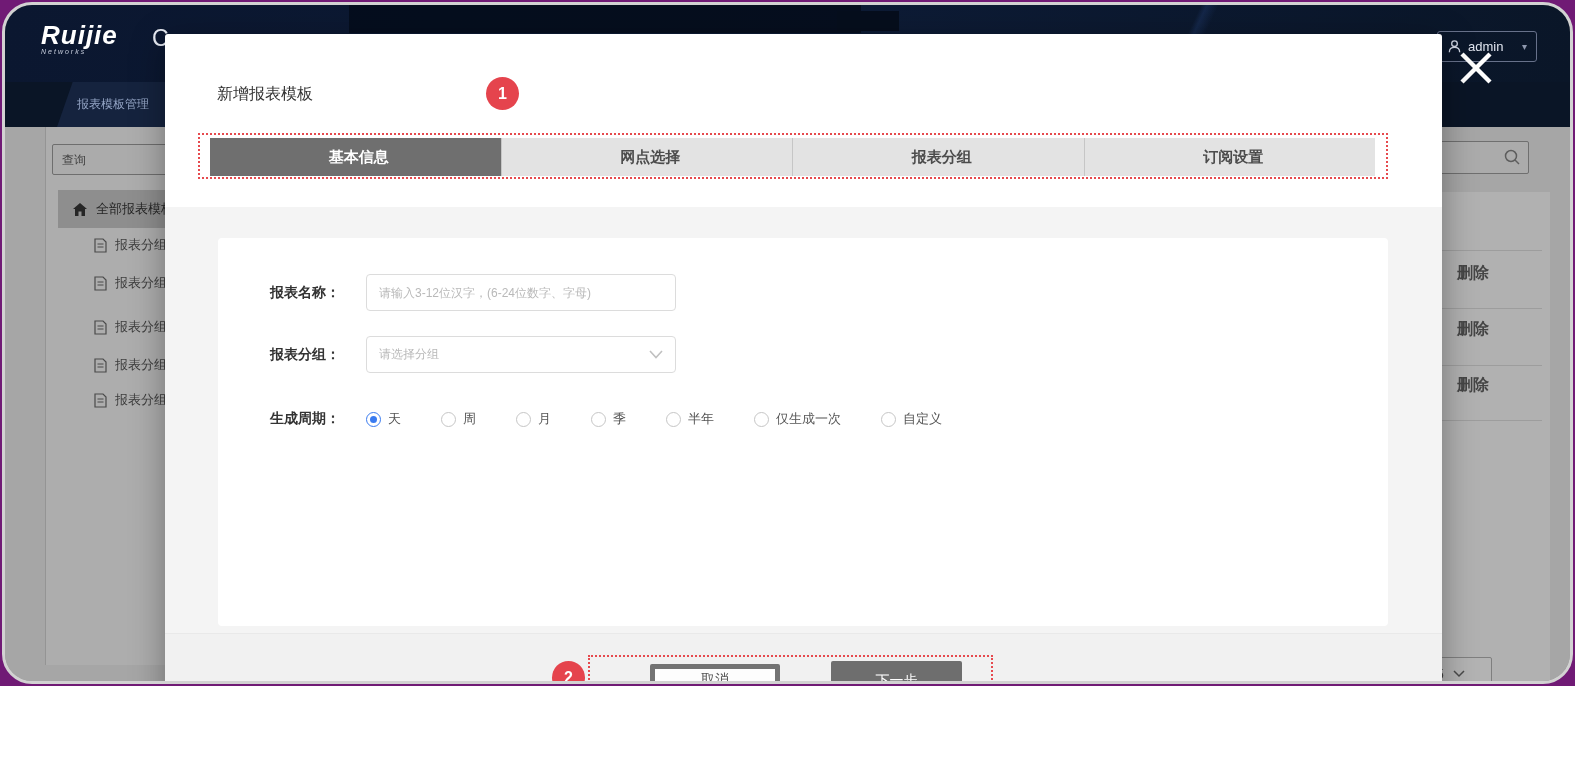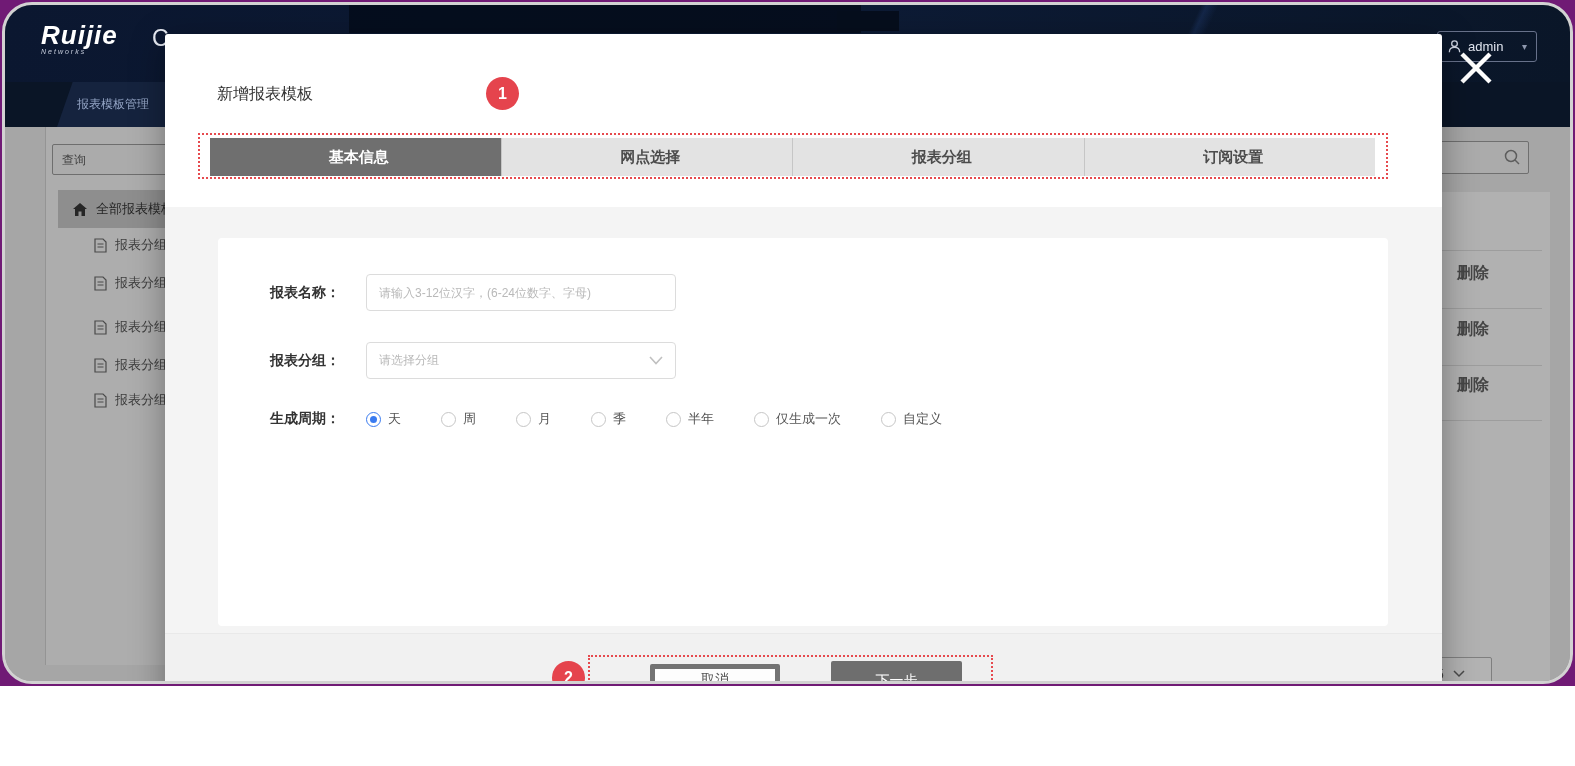--- a/index.html
+++ b/index.html
@@ -70,21 +70,21 @@
   .annot-tabs { left:33px; top:99px; width:1190px; height:46px; }
   .annot-btns { left:423px; top:621px; width:405px; height:49px; }
   .tabs { position:absolute; left:10px; right:11px; top:3px; height:38px; display:flex; }
   .tab { flex:1; background:#e3e3e3; color:#4c4c4c; font-size:15px; font-weight:600;
          display:flex; align-items:center; justify-content:center; border-left:1px solid #c6c6c6; cursor:pointer;padding-left:7px; }
   .tab:first-child { border-left:none; }
   .tab.active { background:#6f6f6f; color:#fff; }
   .m-body { position:absolute; left:0; right:0; top:173px; bottom:0; background:#f4f4f4; border-radius:0 0 3px 3px; }
   .card { position:absolute; left:53px; top:31px; width:1170px; height:388px; background:#fff; border-radius:4px; }
   .frow { position:absolute; left:30px; display:flex; align-items:center;gap:18px; }
-  .fr1{top:36px}.fr2{top:104px}.fr3{top:172px}
+  .fr1{top:36px}.fr2{top:98px}.fr3{top:172px}
   .flabel { width:92px; text-align:right; font-size:14px; font-weight:600; color:#333; margin-right:8px; white-space:nowrap; }
   .finput { width:310px; height:37px; border:1px solid #dcdcdc; border-radius:4px; padding:4px 12px;
             font-size:12px; color:#333; outline:none; }
   .finput::placeholder { color:#b9b9b9; opacity:1; }
   .fselect { position:relative; width:310px; height:37px; border:1px solid #dcdcdc; border-radius:4px;
              background:#fff; display:flex; align-items:center; padding:0 12px; font-size:12px; color:#b9b9b9; cursor:pointer; }
   .fselect .chev { position:absolute; right:12px; top:13px; }
   .ropt { display:flex; align-items:center; margin-right:22px; cursor:pointer; }
   .rdot { width:15px; height:15px; border-radius:50%; border:1px solid #c6c6c6; background:#fff; margin-right:7px; position:relative; }
   .ropt.sel .rdot { border-color:#3a7bf0; }

